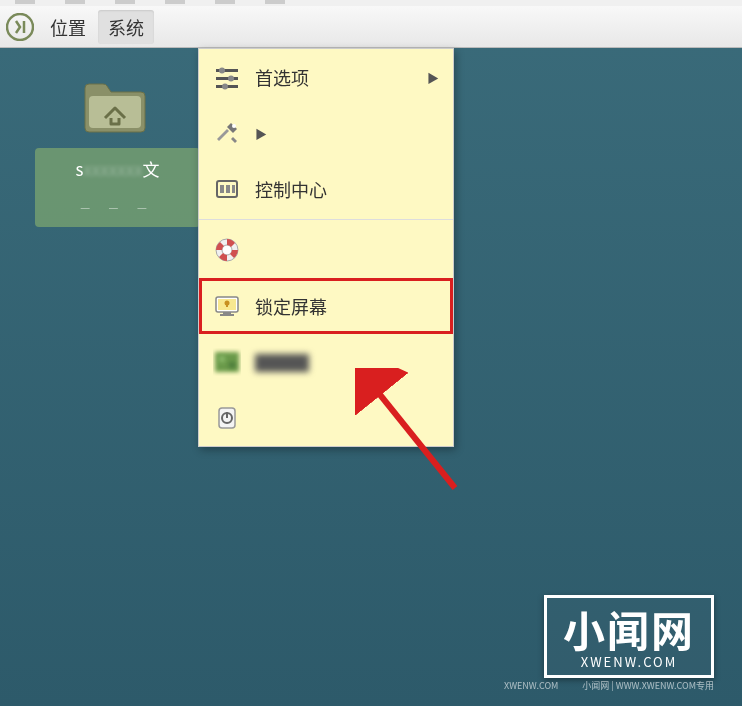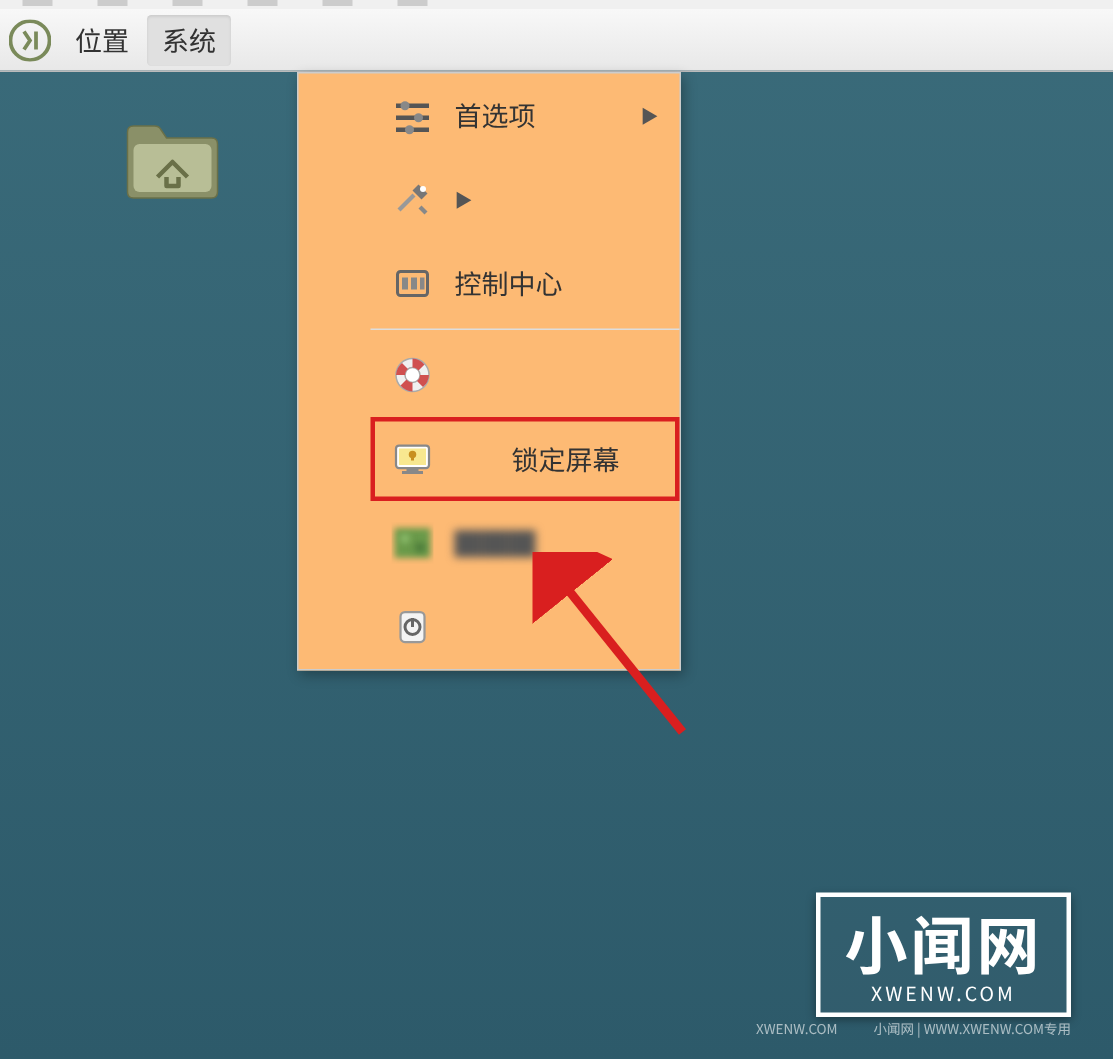--- a/index.html
+++ b/index.html
@@ -90,24 +90,23 @@
       margin-top: 18px;
       letter-spacing: 8px;
     }
     
     
     .dropdown {
       position: absolute;
       left: 198px;
       top: 0;
       width: 256px;
-      background: #fdba74;
+      background: #fef9c3;
       border: 1px solid #ccc;
       box-shadow: 2px 3px 8px rgba(0,0,0,0.3);
-      padding-left: 48px;
     }
     .menu-item {
       display: flex;
       align-items: center;
       padding: 14px 14px;
       font-size: 18px;
       color: #333;
       cursor: pointer;
       position: relative;
     }
@@ -123,21 +122,20 @@
       color: #555;
     }
     .menu-sep {
       height: 1px;
       background: #ddd;
       margin: 2px 0;
     }
     .menu-item.highlighted {
       outline: 3px solid #d91f1f;
       outline-offset: -3px;
-      gap: 38px;
     }
     .menu-item.pixelated .menu-label {
       filter: blur(3px);
       font-weight: bold;
       color: #555;
     }
     .menu-item.pixelated .menu-icon rect {
       filter: blur(2px);
     }
     
@@ -207,20 +205,26 @@
 <div class="desktop">
 
   <div class="desktop-icon home-folder">
     <svg class="folder-svg" viewBox="0 0 68 56">
       <path d="M 4 12 L 4 50 Q 4 54 8 54 L 60 54 Q 64 54 64 50 L 64 18 Q 64 14 60 14 L 30 14 L 26 8 Q 25 6 22 6 L 8 6 Q 4 6 4 10 Z" fill="#8a9068" stroke="#6a7048" stroke-width="1"></path>
       <rect x="8" y="18" width="52" height="32" rx="4" fill="#b8be96"></rect>
       <path d="M 24 40 L 34 30 L 44 40 M 30 40 L 30 46 L 38 46 L 38 40" fill="none" stroke="#6a7048" stroke-width="3" stroke-linejoin="round"></path>
     </svg>
   </div>
 
+  <div class="desktop-icon selected-icon">
+    <div class="label">
+      <span>s</span><span style="opacity:0.3;filter:blur(2px)">xxxxxxx</span><span>文</span>
+    </div>
+    <div class="sub">— — —</div>
+  </div>
 
   <div class="dropdown">
 
     <div class="menu-item">
       <svg class="menu-icon" viewBox="0 0 28 28">
         <rect x="3" y="6" width="22" height="3" fill="#555"></rect>
         <circle cx="9" cy="7.5" r="3" fill="#888"></circle>
         <rect x="3" y="14" width="22" height="3" fill="#555"></rect>
         <circle cx="18" cy="15.5" r="3" fill="#888"></circle>
         <rect x="3" y="22" width="22" height="3" fill="#555"></rect>

